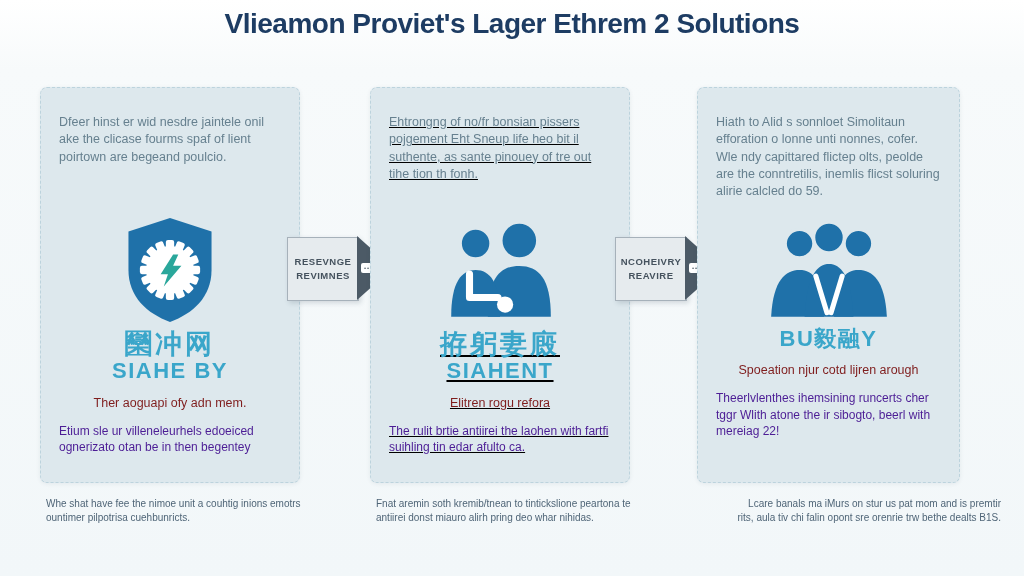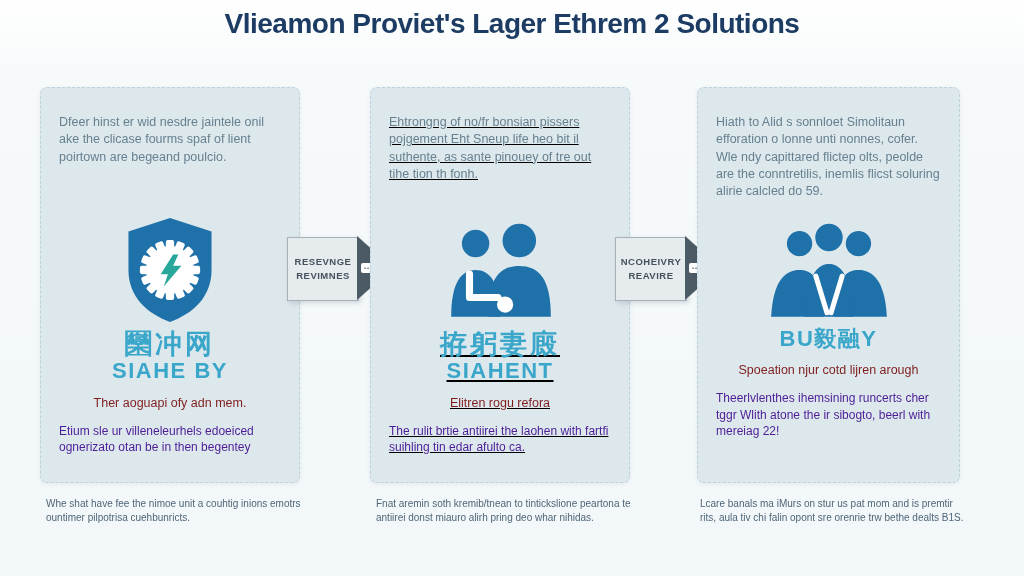--- a/index.html
+++ b/index.html
@@ -42,21 +42,21 @@
   }
   .body-text{
     font-size:12px;line-height:1.38;color:#4c1d95;margin:13px 0 0 0;
   }
   .footer-text{
     position:absolute;top:497px;font-size:10px;line-height:1.42;
     color:#4f6577;box-sizing:border-box;padding:0 6px;
   }
   .footer-1{left:40px;width:270px;}
   .footer-2{left:370px;width:270px;}
-  .footer-3{left:694px;width:280px;}
+  .footer-3{left:727px;width:280px;text-align:right;}
   .arrow{position:absolute;top:237px;width:106px;height:64px;}
   .arrow-1{left:287px;}
   .arrow-2{left:615px;}
   .arrow-box{
     position:absolute;left:0;top:0;width:70px;height:62px;
     background:#e6ebee;border:1px solid #a6b1ba;
     display:flex;flex-direction:column;align-items:center;justify-content:center;
     box-shadow:2px 2px 5px rgba(40,60,80,0.18);
     font-size:9.5px;font-weight:bold;color:#45525e;letter-spacing:0.5px;
     text-align:center;line-height:1.5;

